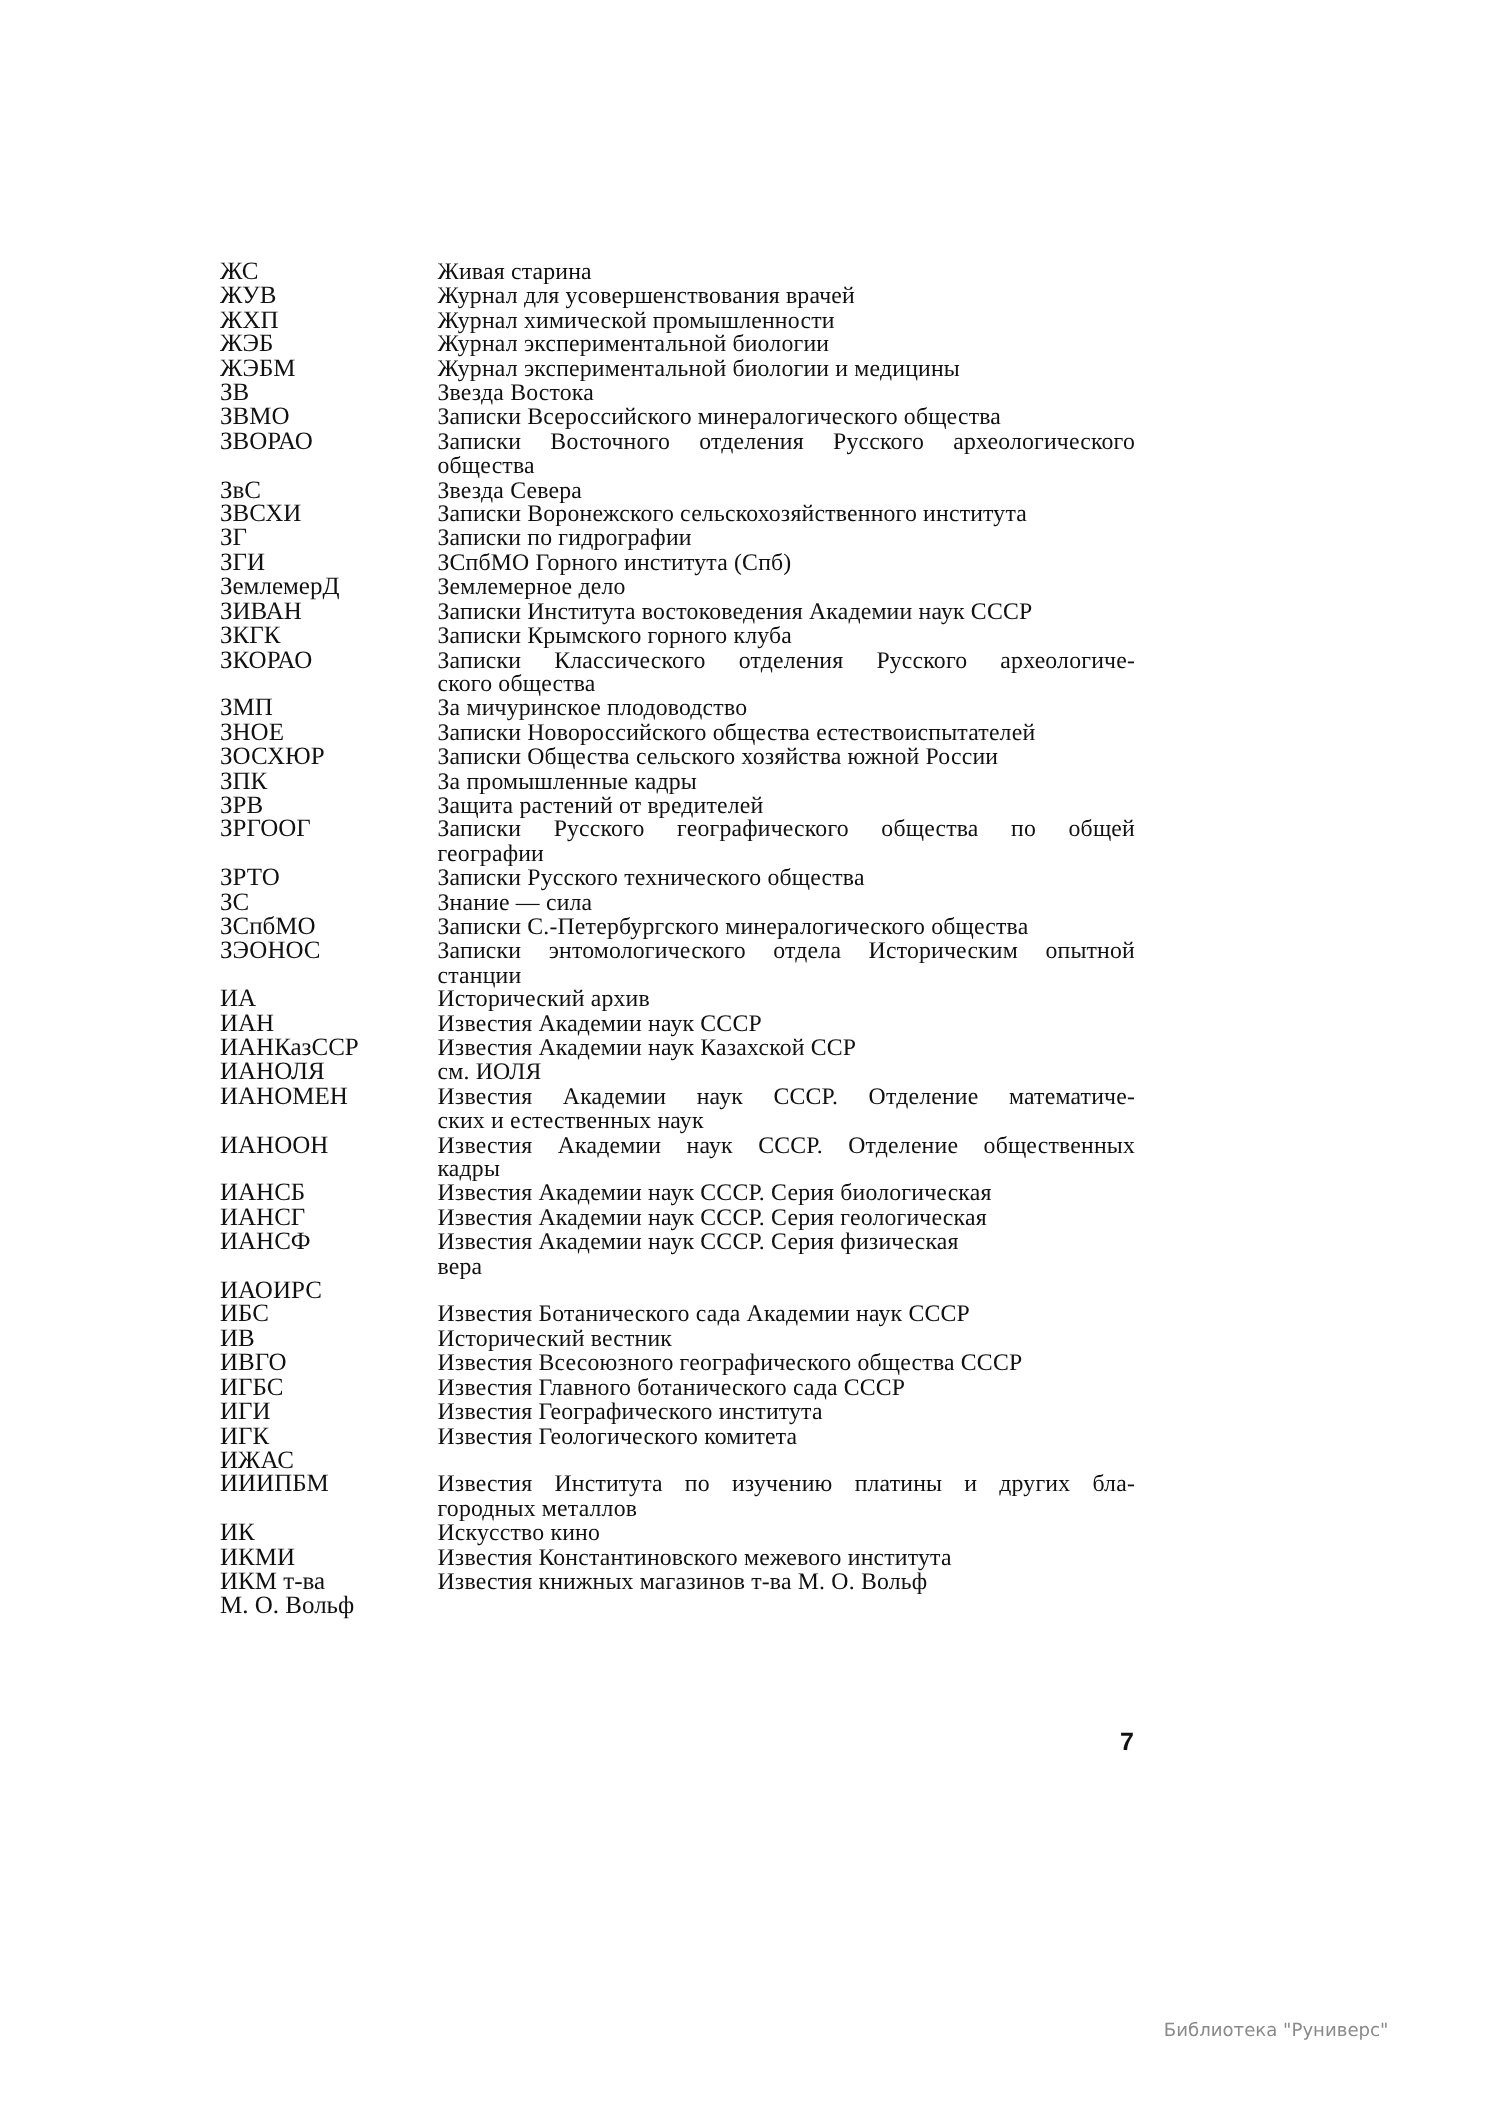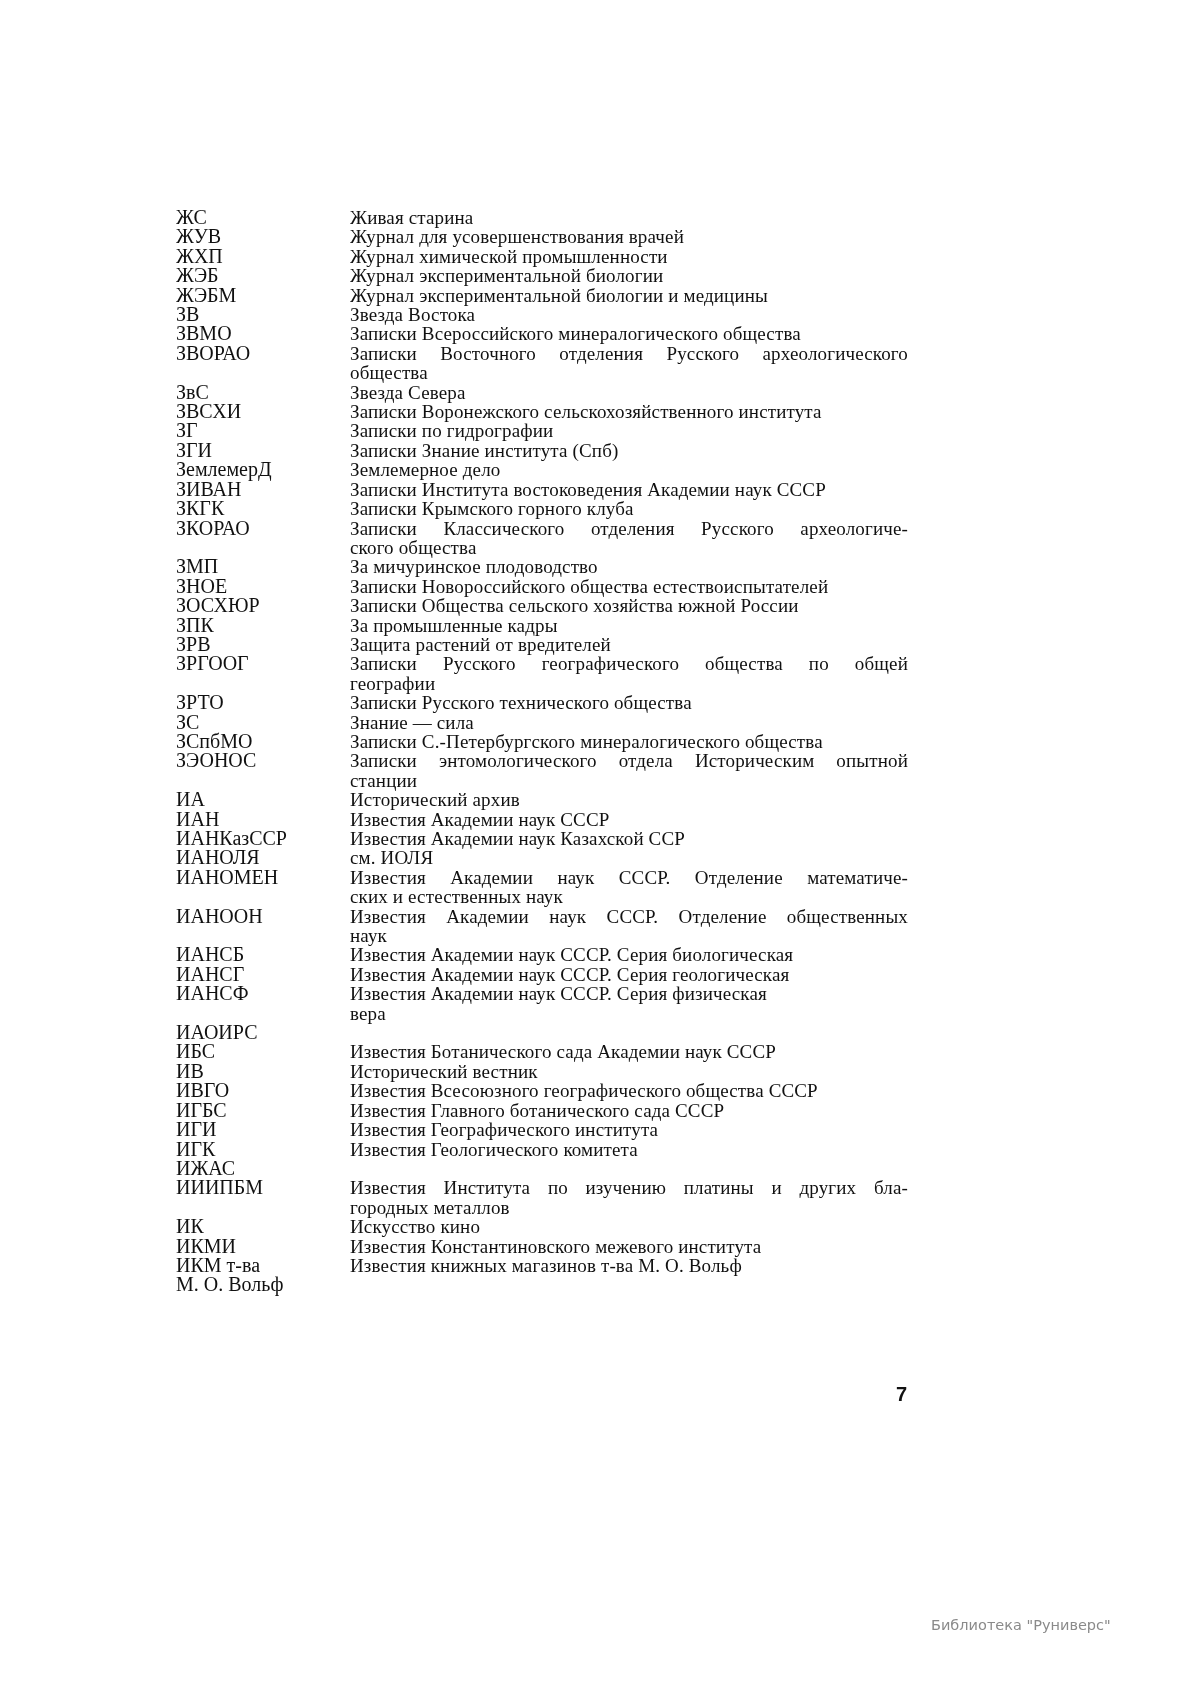--- a/index.html
+++ b/index.html
@@ -111,21 +111,21 @@
         </div>
         <div class="desc">
           <span class="line">Записки по гидрографии</span>
         </div>
       </div>
       <div class="entry">
         <div class="abbr">
           <span class="line">ЗГИ</span>
         </div>
         <div class="desc">
-          <span class="line">Записки Знание института (Спб)</span>
+          <span class="line">ЗСпбМО Горного института (Спб)</span>
         </div>
       </div>
       <div class="entry">
         <div class="abbr">
           <span class="line">ЗемлемерД</span>
         </div>
         <div class="desc">
           <span class="line">Землемерное дело</span>
         </div>
       </div>
@@ -276,21 +276,21 @@
           <span class="line just">Известия Академии наук СССР. Отделение математиче-</span>
           <span class="line">ских и естественных наук</span>
         </div>
       </div>
       <div class="entry">
         <div class="abbr">
           <span class="line">ИАНООН</span>
         </div>
         <div class="desc">
           <span class="line just">Известия Академии наук СССР. Отделение общественных</span>
-          <span class="line">наук</span>
+          <span class="line">кадры</span>
         </div>
       </div>
       <div class="entry">
         <div class="abbr">
           <span class="line">ИАНСБ</span>
         </div>
         <div class="desc">
           <span class="line">Известия Академии наук СССР. Серия биологическая</span>
         </div>
       </div>

